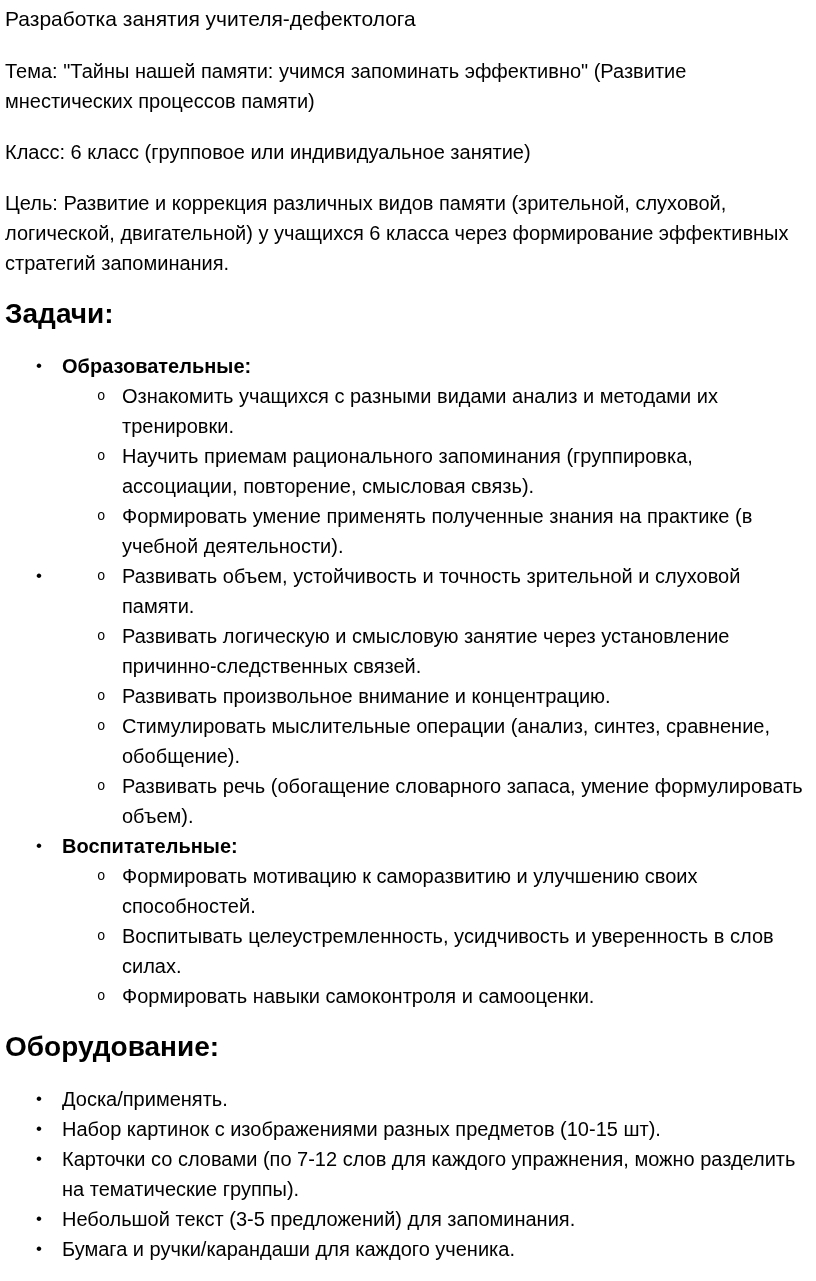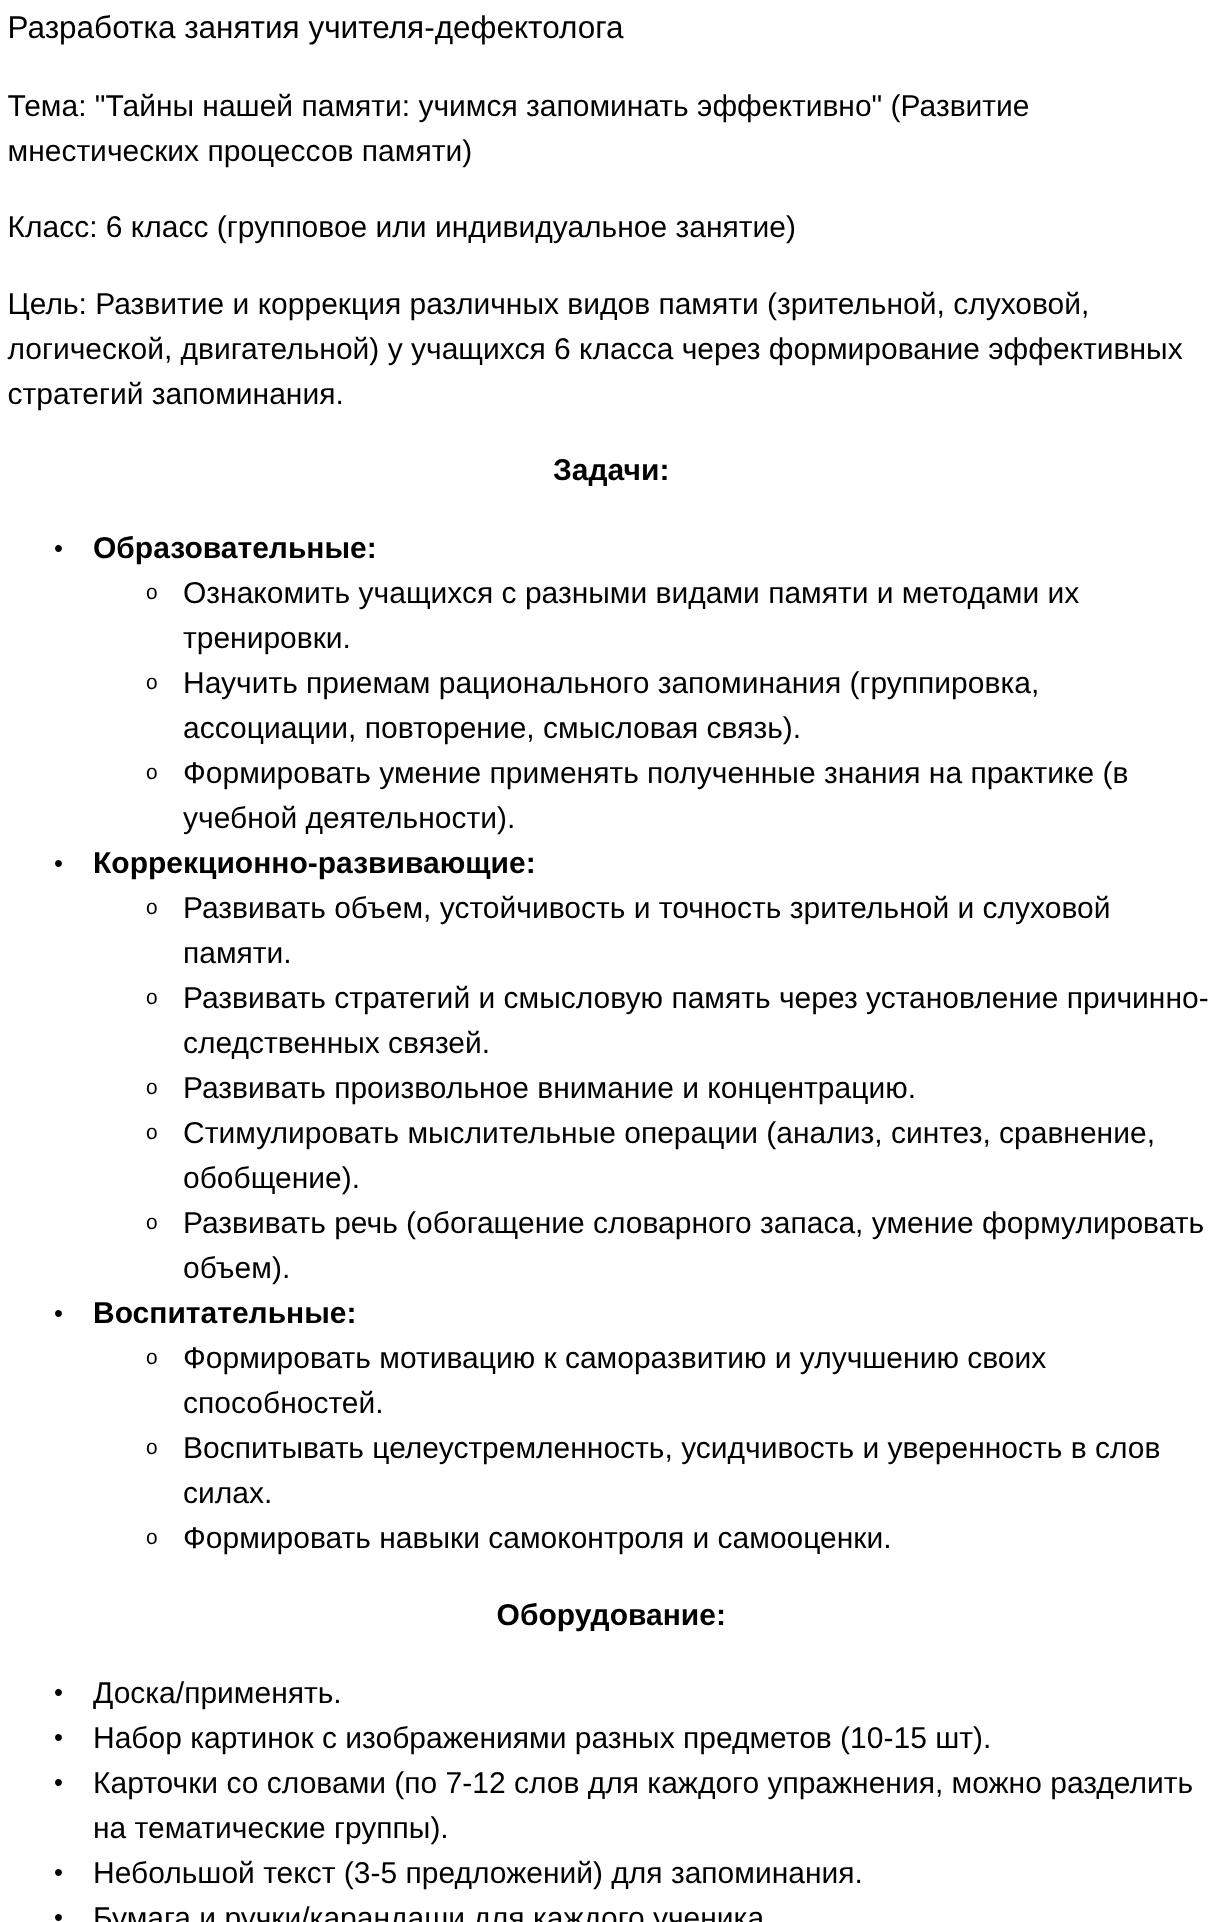--- a/index.html
+++ b/index.html
@@ -18,23 +18,22 @@
     font-weight: normal;
     font-size: 21px;
     margin: 0 0 22px 0;
   }
   p.field {
     margin: 0 0 21px 0;
   }
   p.field b { font-weight: normal; }
   .section-heading {
     font-weight: bold;
-    font-size: 20px;
+    font-size: 28px;
     margin: 16px 0 22px 0;
-    text-align: center;
   }
   ul.lvl1 {
     list-style: none;
     margin: 0 0 21px 0;
     padding: 0 0 0 31px;
   }
   ul.lvl2 {
     list-style: none;
     margin: 0;
     padding: 0 0 0 35px;
@@ -82,46 +81,45 @@
 
 <ul class="lvl1">
 
   <li class="item">
     <span class="bullet1">•</span>
     <div class="li-text">
       <span class="group-label">Образовательные:</span>
       <ul class="lvl2">
         <li class="item">
           <span class="bullet2">o</span>
-          <span class="li-text">Ознакомить учащихся с разными видами памяти и методами их тренировки.</span>
+          <span class="li-text">Ознакомить учащихся с разными видами анализ и методами их тренировки.</span>
         </li>
         <li class="item">
           <span class="bullet2">o</span>
           <span class="li-text">Научить приемам рационального запоминания (группировка, ассоциации, повторение, смысловая связь).</span>
         </li>
         <li class="item">
           <span class="bullet2">o</span>
           <span class="li-text">Формировать умение применять полученные знания на практике (в учебной деятельности).</span>
         </li>
       </ul>
     </div>
   </li>
 
   <li class="item">
     <span class="bullet1">•</span>
     <div class="li-text">
-      <span class="group-label">Коррекционно-развивающие:</span>
       <ul class="lvl2">
         <li class="item">
           <span class="bullet2">o</span>
           <span class="li-text">Развивать объем, устойчивость и точность зрительной и слуховой памяти.</span>
         </li>
         <li class="item">
           <span class="bullet2">o</span>
-          <span class="li-text">Развивать стратегий и смысловую память через установление причинно-следственных связей.</span>
+          <span class="li-text">Развивать логическую и смысловую занятие через установление причинно-следственных связей.</span>
         </li>
         <li class="item">
           <span class="bullet2">o</span>
           <span class="li-text">Развивать произвольное внимание и концентрацию.</span>
         </li>
         <li class="item">
           <span class="bullet2">o</span>
           <span class="li-text">Стимулировать мыслительные операции (анализ, синтез, сравнение, обобщение).</span>
         </li>
         <li class="item">

